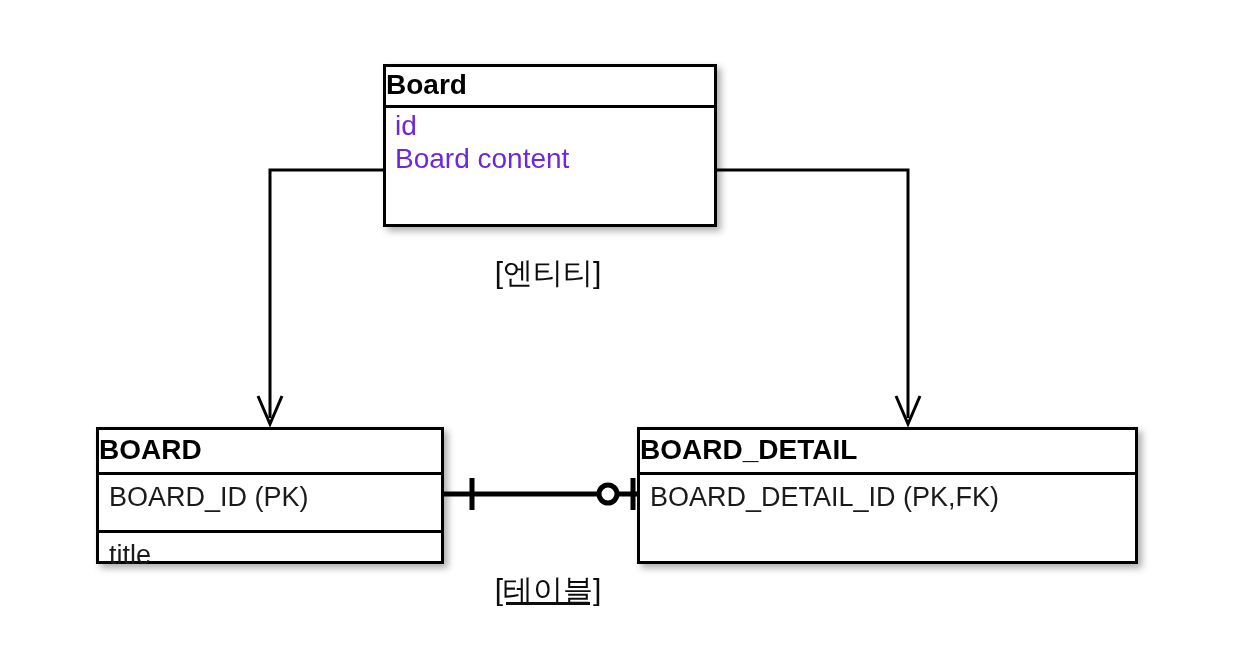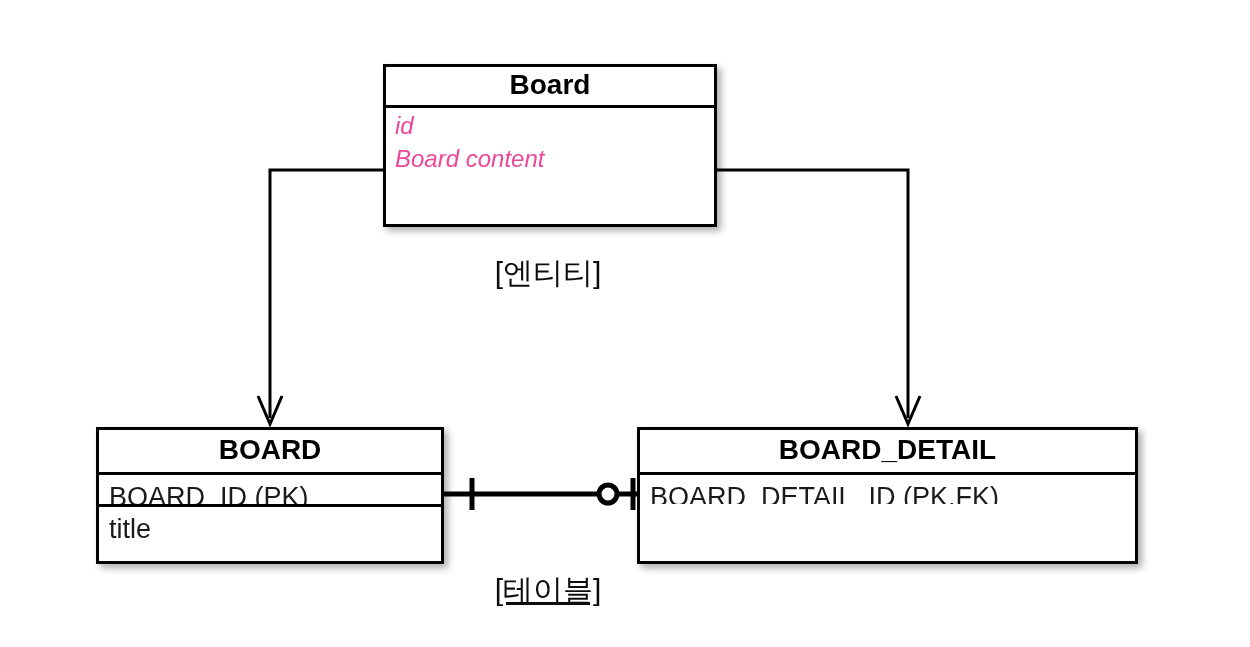--- a/index.html
+++ b/index.html
@@ -29,21 +29,21 @@
 
   
   .box {
     position: absolute;
     background: #ffffff;
     border: 3px solid #000000;
     box-sizing: border-box;
     box-shadow: 4px 4px 7px rgba(0,0,0,0.32);
   }
   .box .hdr {
-    text-align: center;
+    text-align: left;
     font-weight: bold;
     color: #000000;
     box-sizing: border-box;
     white-space: nowrap;
     overflow: hidden;
   }
   .box .cell {
     color: #1a1a1a;
     box-sizing: border-box;
     white-space: nowrap;
@@ -62,35 +62,34 @@
   }
   #entity-board .hdr {
     height: 38px;
     line-height: 36px;
     font-size: 28px;
   }
   #entity-board .attrs {
     padding: 1px 0 0 9px;
   }
   #entity-board .attr {
-    font-size: 24px;
+    font-size: 28px;
     line-height: 33px;
-    color: #ec4899;
+    color: #6d28d9;
     white-space: nowrap;
-    font-style: italic;
   }
 
   
   .table-box .hdr {
     height: 42px;
     line-height: 40px;
     font-size: 28px;
   }
   .table-box .cell {
-    height: 32px;
+    height: 58px;
     line-height: 44px;
     font-size: 27px;
     padding-left: 10px;
   }
   .table-box .cell.last {
     height: 45px;
   }
 
   #table-board {
     left: 96px;

